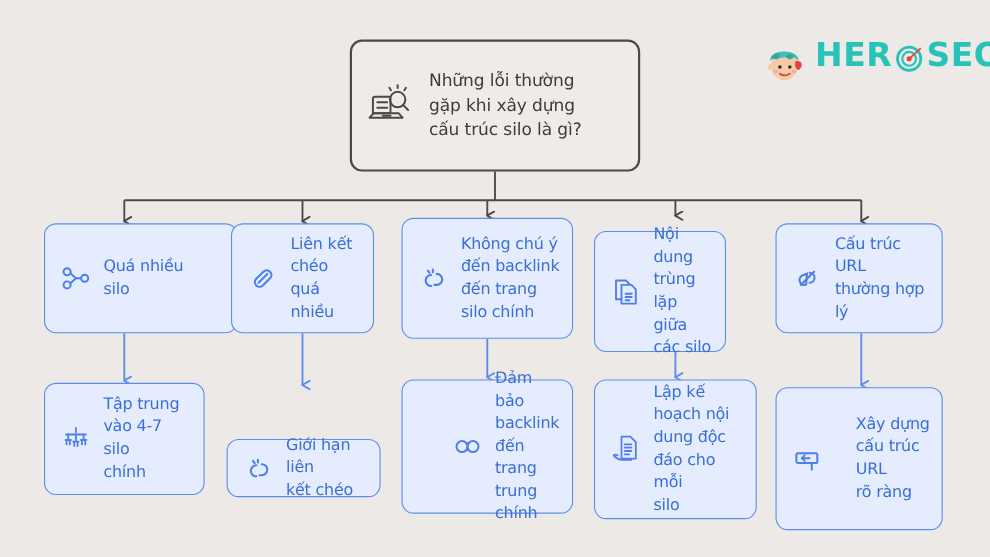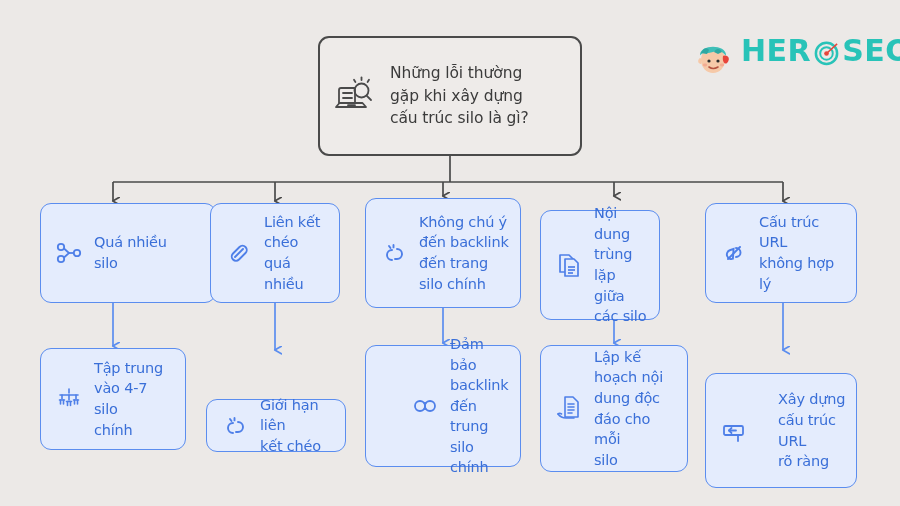--- a/index.html
+++ b/index.html
@@ -126,21 +126,21 @@
   #n2 { left: 210px; top: 203px; width: 130px; height: 100px; }
   #n3 { left: 365px; top: 198px; width: 156px; height: 110px; }
   #n4 { left: 540px; top: 198px; width: 120px; height: 110px; margin-top: 12px; }
   #n5 { left: 705px; top: 203px; width: 152px; height: 100px; }
 
   
   #m1 { left: 40px;  top: 348px; width: 146px; height: 102px; }
   #m2 { left: 206px; top: 352px; width: 140px; height: 53px; margin-top: 47px;  }
   #m3 { left: 365px; top: 345px; width: 156px; height: 122px; padding-left: 43px; }
   #m4 { left: 540px; top: 345px; width: 148px; height: 127px; }
-  #m5 { left: 705px; top: 373px; width: 152px; height: 115px; gap: 28px; }
+  #m5 { left: 705px; top: 352px; width: 152px; height: 130px; gap: 28px; }
 </style>
 </head>
 <body>
 
 <div id="canvas">
 
   <div id="logo">
     <span class="mascot">
       <svg viewBox="0 0 42 42" width="42" height="42">
         <ellipse cx="21" cy="24" rx="12" ry="13" fill="#f6c9a8"></ellipse>
@@ -302,21 +302,21 @@
       <svg viewBox="0 0 32 32" width="32" height="32">
         <g fill="none" stroke="#4e7fe8" stroke-width="1.9" stroke-linecap="round">
           <path d="M13 12 a4.5 4.5 0 0 0 -4.5 4.5 a4.5 4.5 0 0 0 4.5 4.5 l4 -9 Z" transform="rotate(-20 16 16)"></path>
           <path d="M18 11 a4.5 4.5 0 0 1 4.5 4.5 a4.5 4.5 0 0 1 -4.5 4.5"></path>
           <path d="M10 22 L22 10"></path>
         </g>
       </svg>
     </span>
     <div class="ntext">
       <div>Cấu trúc URL</div>
-      <div>không hợp lý</div>
+      <div>thường hợp lý</div>
     </div>
   </div>
 
   <div class="node" id="m1">
     <span class="nicon">
       <svg viewBox="0 0 32 32" width="32" height="32">
         <g fill="none" stroke="#4e7fe8" stroke-width="1.6" stroke-linecap="round">
           <path d="M16 6 v4"></path>
           <path d="M7 12 h18"></path>
           <path d="M9 12 v4"></path>
@@ -365,21 +365,21 @@
           <circle cx="11" cy="16" r="5"></circle>
           <circle cx="21" cy="16" r="5"></circle>
           <path d="M14.5 13 h3"></path>
           <path d="M14.5 19 h3"></path>
         </g>
       </svg>
     </span>
     <div class="ntext">
       <div>Đảm bảo</div>
       <div>backlink đến</div>
-      <div>trung silo</div>
+      <div>trang trung</div>
       <div>chính</div>
     </div>
   </div>
 
   <div class="node" id="m4">
     <span class="nicon">
       <svg viewBox="0 0 32 32" width="32" height="32">
         <g fill="none" stroke="#4e7fe8" stroke-width="1.6" stroke-linejoin="round" stroke-linecap="round">
           <path d="M12 4 h8 l5 5 v15 h-13 Z"></path>
           <path d="M15 11 h6"></path>

